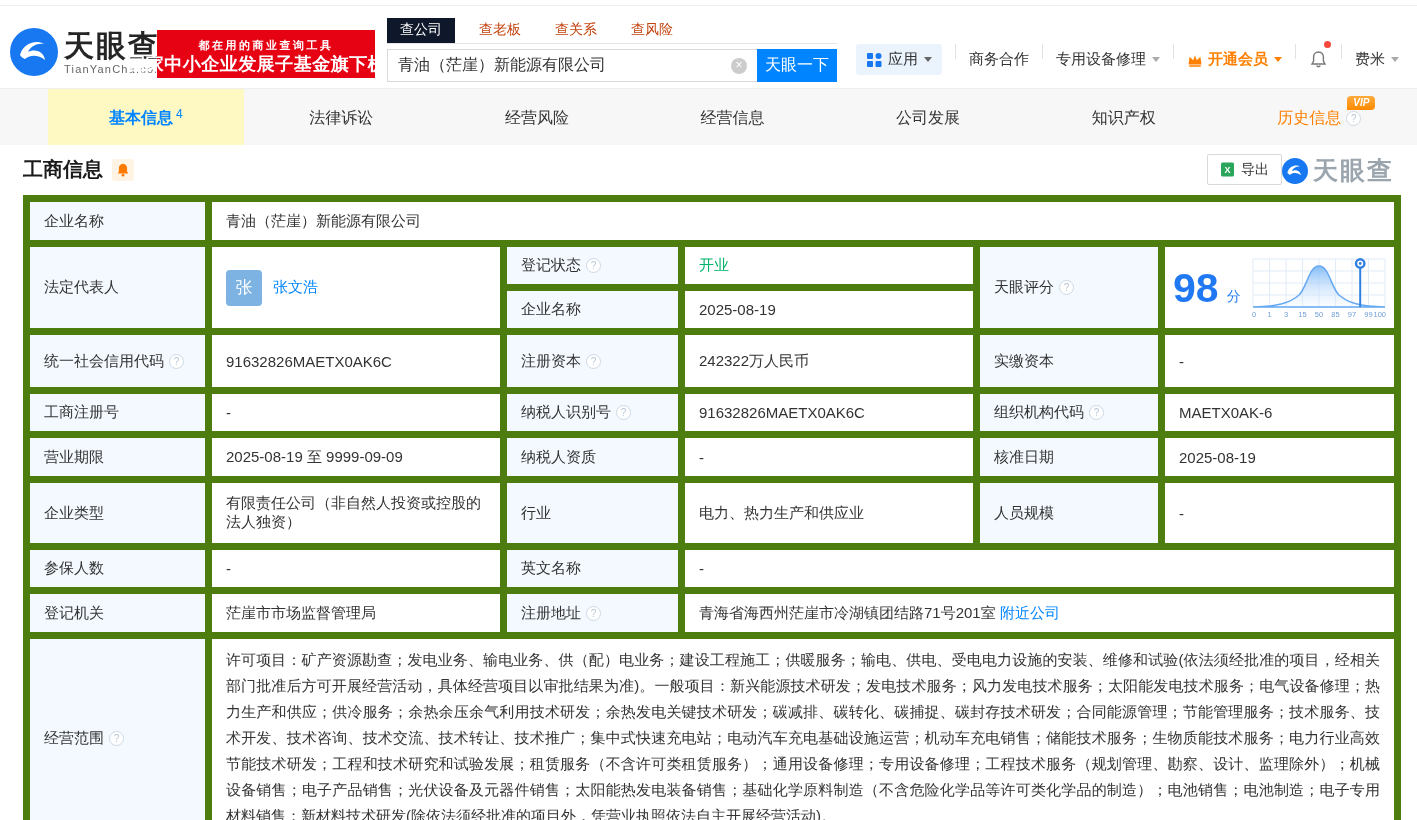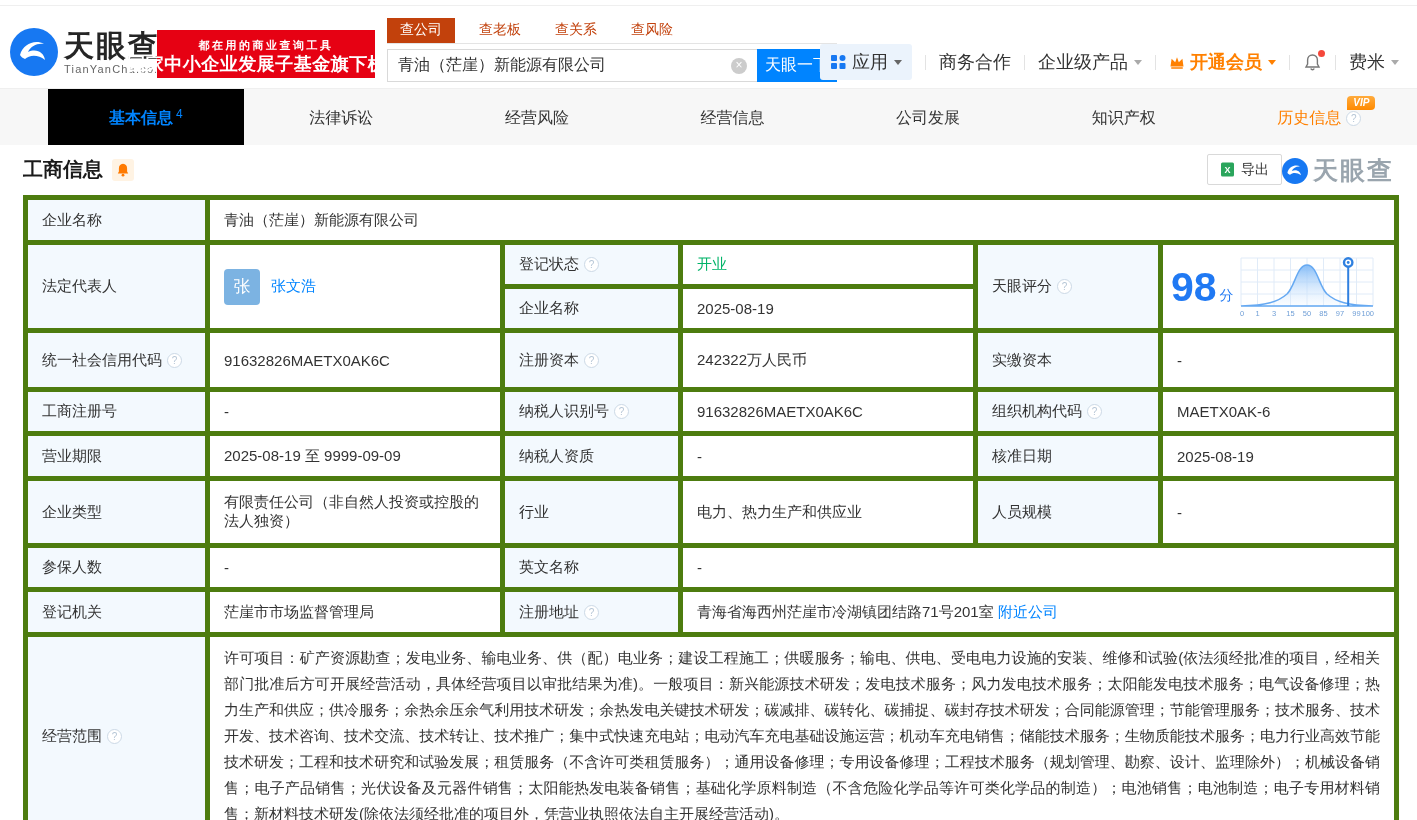--- a/index.html
+++ b/index.html
@@ -15,76 +15,76 @@
   .logo-name { font-size:30px; font-weight:700; color:#252525; letter-spacing:2px; line-height:32px; }
   .logo-domain { font-size:11px; color:#666; letter-spacing:1.2px; margin-top:1px; }
   .slogan { position:absolute; left:157px; top:24px; width:218px; height:48px; background:#e60113; color:#fff;
             display:flex; flex-direction:column; justify-content:center; align-items:center; padding:2px 6px; }
   .slogan .l1 { font-size:11px; font-weight:700; letter-spacing:2.5px; line-height:20px; white-space:nowrap; }
   .slogan .l2 { font-size:18px; font-weight:700; letter-spacing:0.5px; line-height:19px; white-space:nowrap; }
 
   .search { position:absolute; left:387px; top:12px; width:450px; }
   .search-tabs { display:flex; align-items:flex-end; border-bottom:1px solid #e4e4e4; height:26px; }
   .search-tab { font-size:14px; color:#c2410c; margin-right:30px; padding:0 2px 4px 2px; cursor:pointer; }
-  .search-tab.active { background:#c2410c; color:#fff; padding:3px 13px 4px 13px; margin-right:22px; }
+  .search-tab.active { background:#0f172a; color:#fff; padding:3px 13px 4px 13px; margin-right:22px; }
   .search-row { display:flex; margin-top:5px; position:relative; }
   .search-input { flex:1; height:33px; border:1px solid #d9d9d9; border-right:none; font-size:16px; color:#333;
                   padding:0 34px 0 10px; outline:none; font-family:inherit; }
   .clear-btn { position:absolute; right:90px; top:9px; width:16px; height:16px; border-radius:50%; background:#ccc;
                color:#fff; font-size:12px; line-height:15px; text-align:center; cursor:pointer; }
   .search-btn { width:80px; height:33px; background:#0084ff; color:#fff; font-size:16px; border:none; cursor:pointer; font-family:inherit; }
 
-  .hnav { position:absolute; right:18px; top:38px; display:flex; align-items:center; font-size:18px; color:#333; }
+  .hnav { position:absolute; right:18px; top:38px; display:flex; font-size:15px; color:#333; }
   .hnav .sep { width:1px; height:15px; background:#e3e3e3; margin:0 13px; }
   .hnav-item { display:flex; align-items:center; cursor:pointer; white-space:nowrap; }
   .apps-box { background:#ebf3fc; border-radius:3px; padding:6px 10px; }
   .apps-box .lbl { margin-left:6px; }
   .caret { display:inline-block; width:0; height:0; border-left:4px solid transparent; border-right:4px solid transparent;
            border-top:5px solid #666; margin-left:6px; }
   .caret.gray { border-top-color:#aaa; }
   .caret.orange { border-top-color:#ff8000; }
   .vip-link { color:#ff8000; font-weight:700; }
   .vip-link .crown { margin-right:5px; display:inline-flex; }
   .bell-wrap { position:relative; display:inline-flex; }
   .bell-dot { position:absolute; top:-3px; right:-3px; width:7px; height:7px; background:#f5483b; border-radius:50%; }
 
   
   .tabbar { position:absolute; top:88px; left:0; width:1417px; height:57px; background:#f7f7f7; border-top:1px solid #efefef; display:flex; }
   .mtab { flex:1; text-align:center; line-height:57px; font-size:16px; color:#333; cursor:pointer; position:relative; }
-  .mtab.active { background:#000000; color:#0084ff; font-weight:700;margin-left:48px; }
+  .mtab.active { background:#fef9c3; color:#0084ff; font-weight:700;margin-left:48px; }
   .mtab .cnt { font-size:12px; color:#0084ff; font-weight:400; position:relative; top:-5px; margin-left:3px; }
   .mtab.history { color:#ff8000; }
   .vip-badge { position:absolute; top:7px; left:50%; margin-left:28px; background:linear-gradient(180deg,#ffab3d,#ff8a00);
                color:#fff; font-size:10px; font-style:italic; font-weight:700; padding:1px 6px 2px 6px; border-radius:4px 4px 4px 0; line-height:11px; }
   .q { display:inline-block; width:15px; height:15px; border:1px solid #ccd9e6; border-radius:50%; color:#b6c6d6;
        font-size:10px; line-height:13px; text-align:center; margin-left:5px; vertical-align:1px; background:#fff; cursor:pointer; }
 
   
   .sect { position:absolute; top:145px; left:0; width:100%; height:50px; }
   .sect-title { position:absolute; left:23px; top:11px; font-size:20px; font-weight:700; color:#1a1a1a; display:flex; align-items:center; }
   .bell-badge { width:22px; height:22px; background:#fff3e3; border-radius:3px; margin-left:9px; display:inline-flex;
                 align-items:center; justify-content:center; cursor:pointer; }
   .export-btn { position:absolute; right:135px; top:9px; height:31px; border:1px solid #d9d9d9; border-radius:2px; background:#fff;
                 font-size:14px; color:#333; display:flex; align-items:center; padding:0 12px; cursor:pointer; }
   .export-btn .xicon { margin-right:6px; display:inline-flex; }
   .watermark { position:absolute; right:23px; top:9px; display:flex; align-items:center; }
   .watermark .wname { font-size:25px; font-weight:700; color:#9aa5ae; letter-spacing:2px; margin-left:5px; }
 
   
   .info-table { position:absolute; top:195px; left:23px; width:1371px; border-collapse:collapse; table-layout:fixed; font-size:15px; color:#333; }
-  .info-table td { border:5px solid #4d7c0f; padding:8px 14px; vertical-align:middle; }
+  .info-table td { border:7px solid #4d7c0f; padding:8px 14px; vertical-align:middle; }
   .info-table td.lbl { background:#f3f9fe; color:#333; }
   .dash { color:#333; }
   a.blue, .blue-link { color:#0084ff; text-decoration:none; cursor:pointer; }
   .status-open { color:#00b368; }
   .avatar-cell { display:flex; align-items:center; }
   .avatar { width:36px; height:36px; border-radius:4px; background:#7cb3e2; color:#fff; font-size:17px;
             display:flex; align-items:center; justify-content:center; cursor:pointer; }
   .avatar-name { margin-left:11px; }
-  .score-cell { display:flex; align-items:center; padding:2px 0; }
+  .score-cell { display:flex; align-items:center; padding:2px 0;justify-content:space-between; }
   .score-num { font-size:41px; font-weight:700; color:#2079f3; line-height:44px; }
   .score-unit { font-size:14px; color:#2079f3; margin:18px 6px 0 3px; }
   .scope-text { line-height:26px; text-align:justify; }
 
   tr.r1 { height:45px; } tr.r2a { height:44px; } tr.r2b { height:44px; }
   tr.r3 { height:59px; } tr.r4 { height:44px; } tr.r5 { height:45px; }
   tr.r6 { height:67px; } tr.r7 { height:44px; } tr.r8 { height:45px; }
 </style>
 </head>
 <body>
@@ -131,21 +131,21 @@
           <rect x="1" y="9" width="6" height="6" rx="1" fill="#1778f2"></rect>
           <rect x="9.5" y="9" width="6" height="6" rx="1" fill="#1778f2"></rect>
         </svg>
         <span class="lbl">应用</span>
         <span class="caret"></span>
       </div>
       <span class="sep"></span>
       <div class="hnav-item">商务合作</div>
       <span class="sep"></span>
       <div class="hnav-item">
-        <span>企业级产品</span>
+        <span>专用设备修理</span>
         <span class="caret gray"></span>
       </div>
       <span class="sep"></span>
       <div class="hnav-item vip-link">
         <span class="crown">
           <svg width="16" height="14" viewBox="0 0 16 14">
             <path d="M1.5 11.5 L2.6 3.8 L6.2 7.2 L8 2.2 L9.8 7.2 L13.4 3.8 L14.5 11.5 Z" fill="#ff8000"></path>
             <rect x="2" y="12.2" width="12" height="1.6" rx="0.8" fill="#ff8000"></rect>
           </svg>
         </span>

